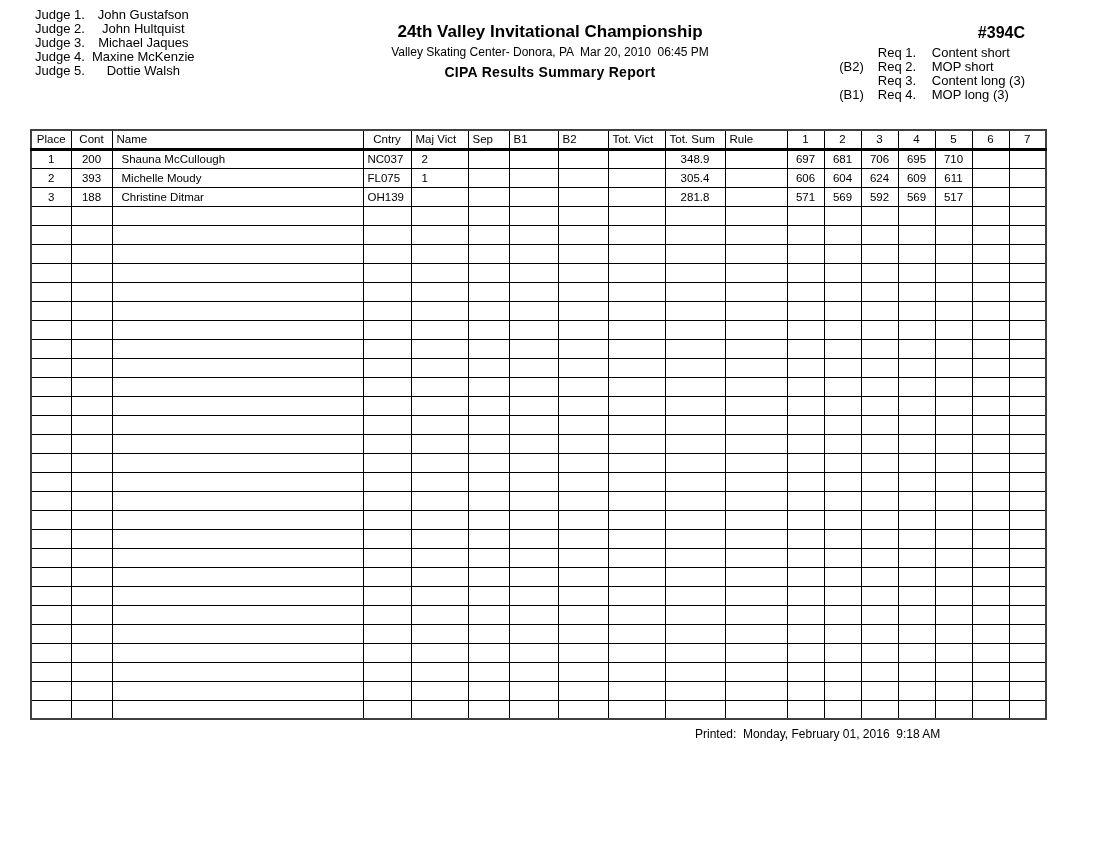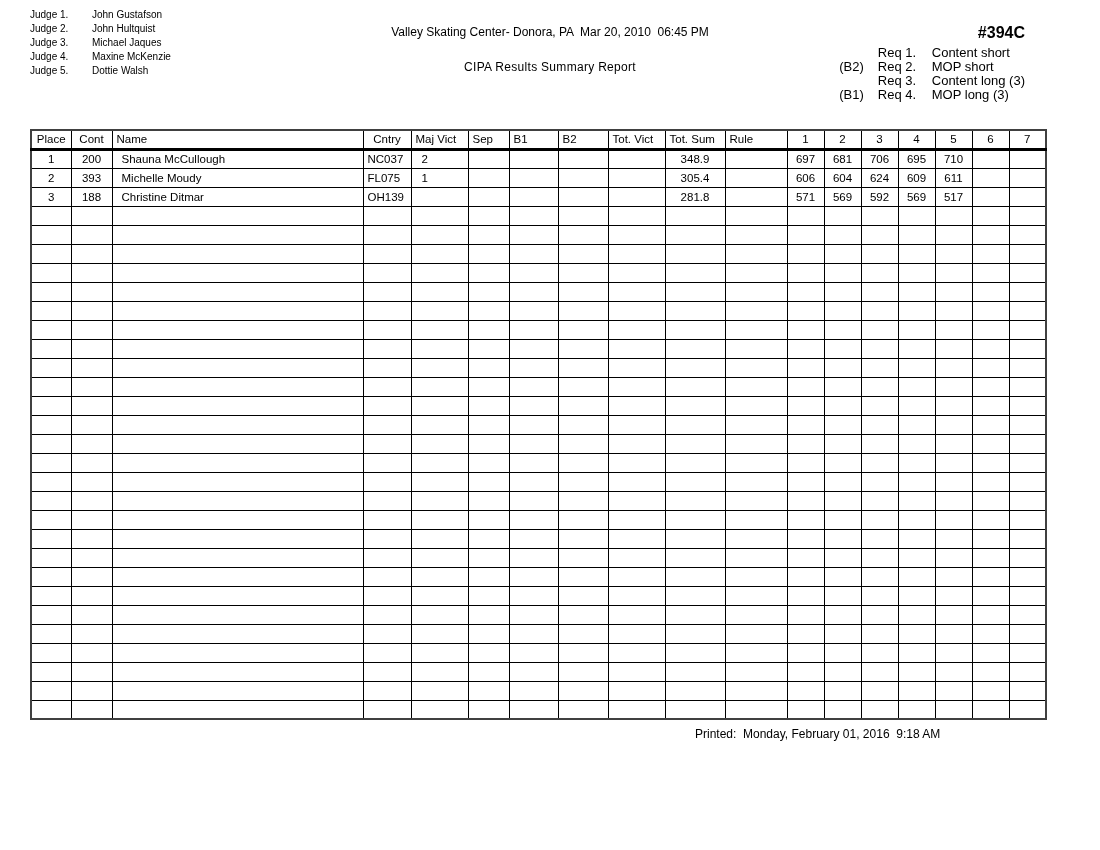--- a/index.html
+++ b/index.html
@@ -9,34 +9,34 @@
     background: #ffffff;
     color: #000000;
     font-family: "Liberation Sans", sans-serif;
     position: relative;
     overflow: hidden;
   }
 
   
   .judges {
     position: absolute; left: 30px; top: 8px;
-    font-size: 10px; line-height: 14px;
+    font-size: 13px; line-height: 14px; text-align: center;
   }
   .judge-row { display: grid; grid-template-columns: 60px auto; }
   .judge-row .jname { padding-left: 2px; }
 
   
   .title-block {
     position: absolute; left: 0; top: 22px; width: 1100px;
     text-align: center;
   }
   .title-main  { font-size: 17px; font-weight: bold; }
   .title-venue { font-size: 12px; margin-top: 3px; white-space: pre; }
   .title-event { font-size: 19px; font-weight: bold; letter-spacing: 1.2px; margin-top: 4px; }
-  .title-report{ font-size: 12px; margin-top: 21px; letter-spacing: 0.3px; }
+  .title-report{ font-size: 14px; margin-top: 5px; letter-spacing: 0.3px; font-weight: bold; }
 
   
   .meta { position: absolute; top: 24px; right: 75px; }
   .event-number { text-align: right; font-weight: bold; font-size: 16px; margin-bottom: 4px; }
   .req-row {
     display: grid; grid-template-columns: 30px 40px auto;
     column-gap: 14px;
     font-size: 13px; line-height: 14px;
   }
   .req-prefix { text-align: right; }
@@ -88,20 +88,21 @@
       <span>Judge 4.</span>
       <span class="jname">Maxine McKenzie</span>
     </div>
     <div class="judge-row">
       <span>Judge 5.</span>
       <span class="jname">Dottie Walsh</span>
     </div>
   </div>
 
 <div class="title-block">
+  <div class="title-main">24th Valley Invitational Championship</div>
   <div class="title-venue">Valley Skating Center- Donora, PA  Mar 20, 2010  06:45 PM</div>
   <div class="title-report">CIPA Results Summary Report</div>
 </div>
 
 <div class="meta">
   <div class="event-number">#394C</div>
   <div id="reqs">
       <div class="req-row">
         <span class="req-prefix"></span>
         <span class="req-label">Req 1.</span>

